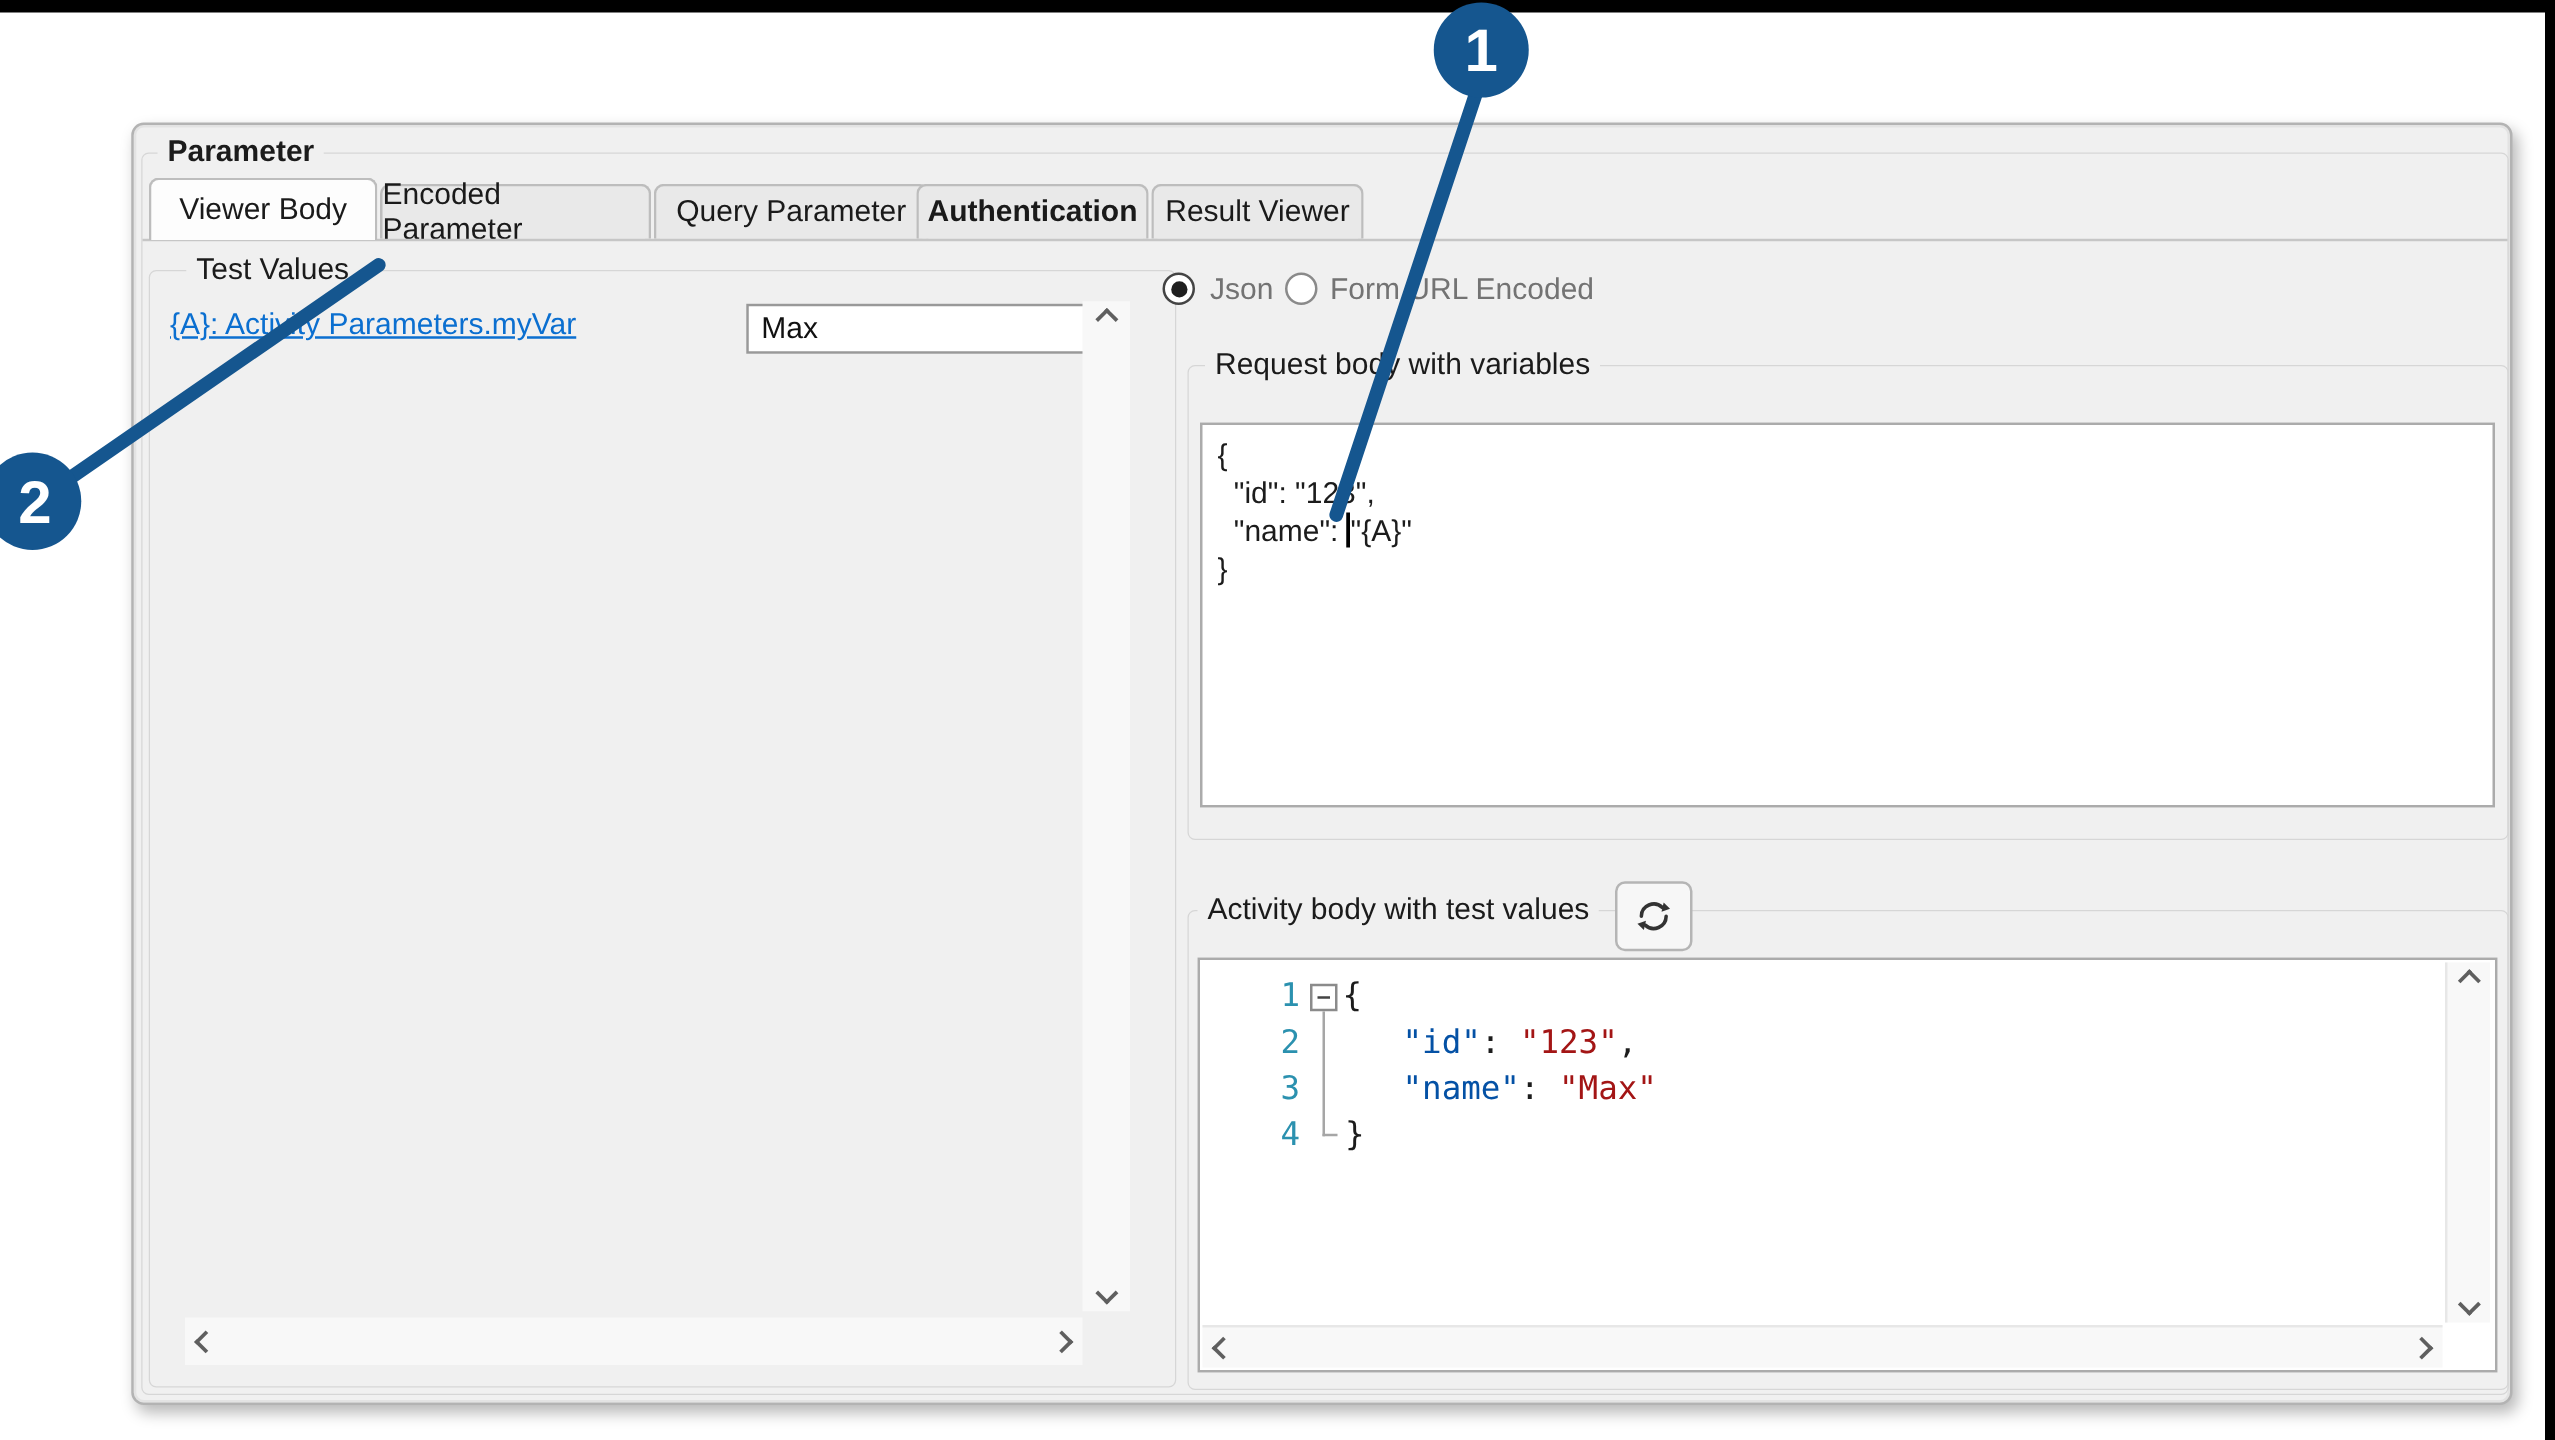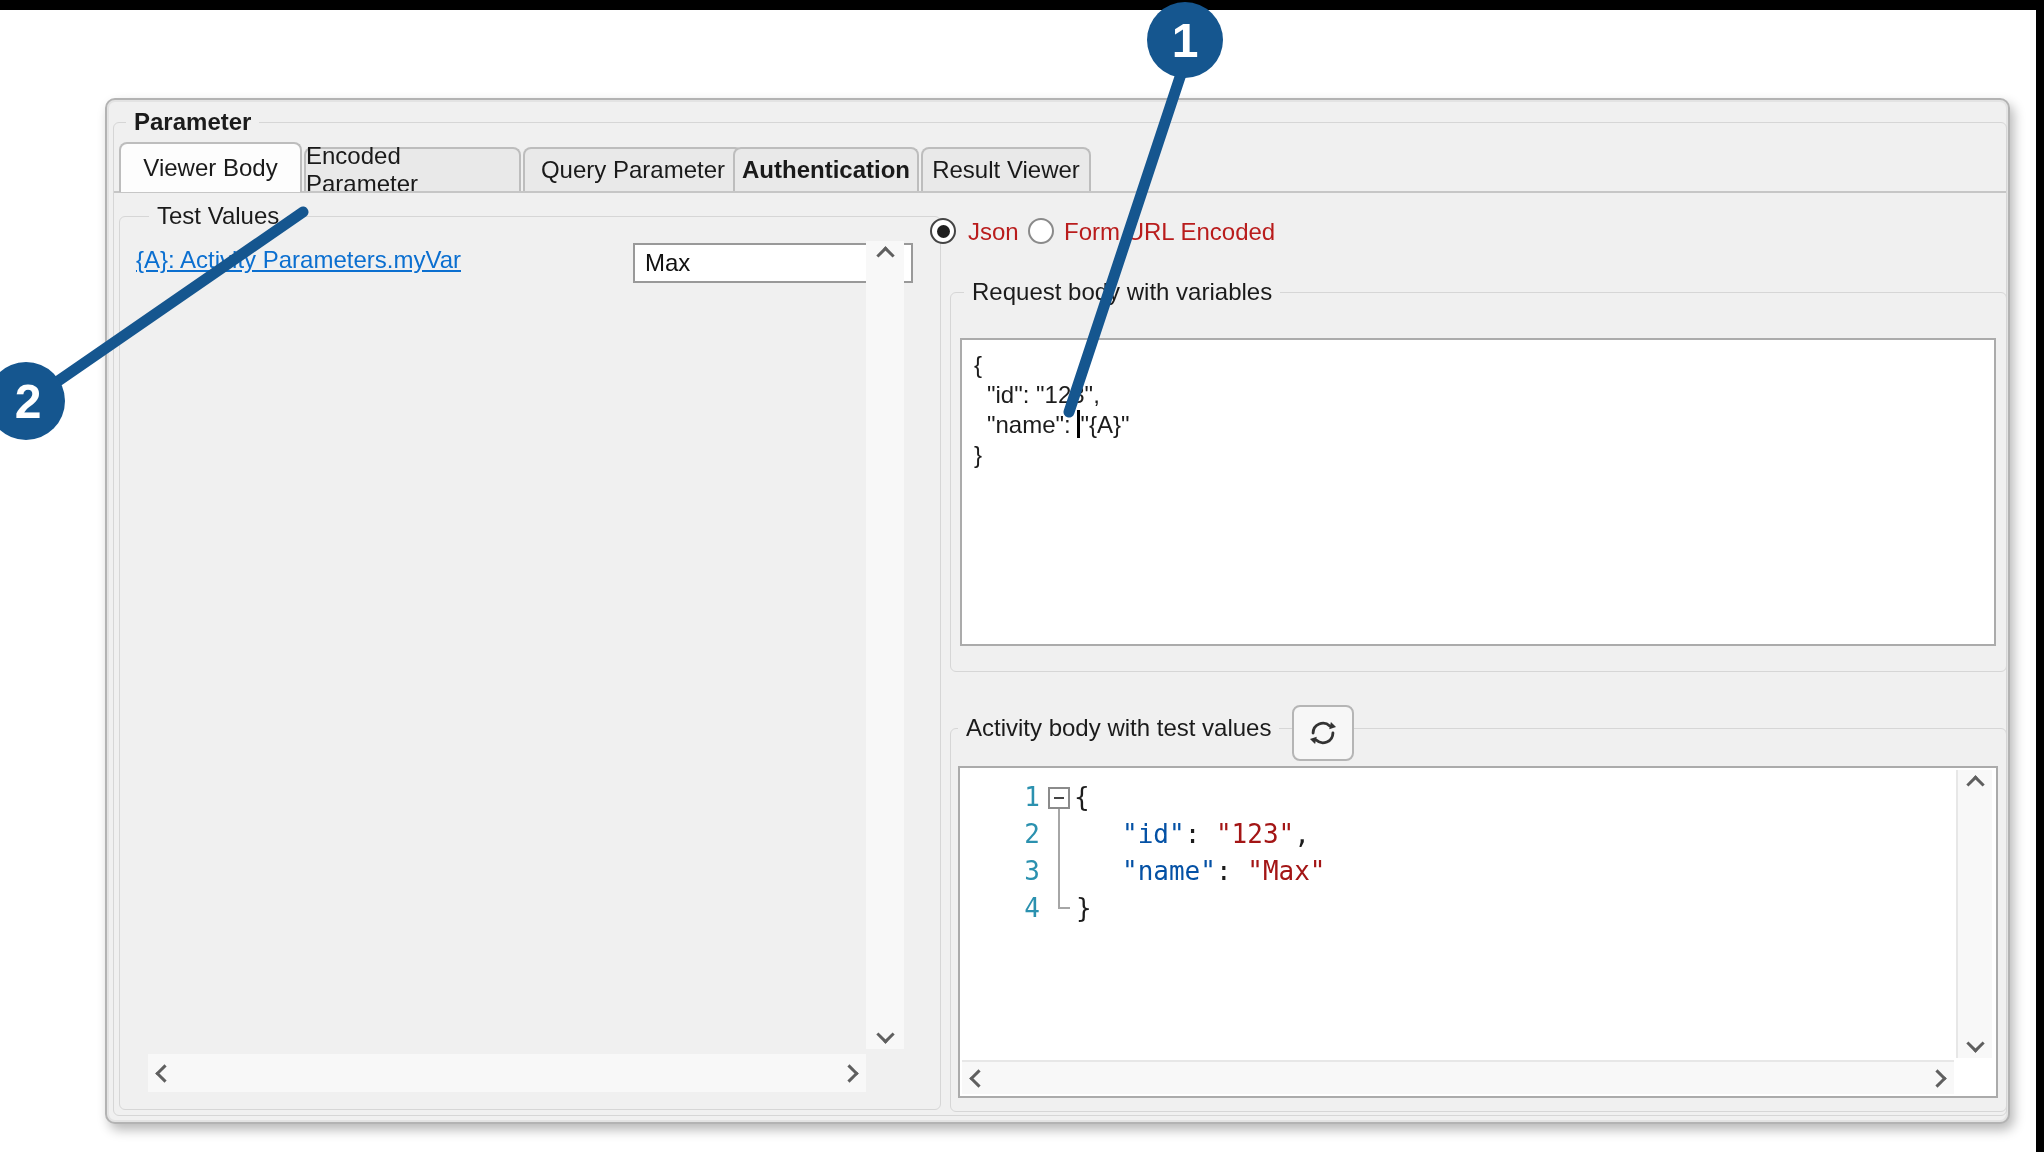--- a/index.html
+++ b/index.html
@@ -34,21 +34,21 @@
 
   .link{font-size:24px;color:var(--link);text-decoration:underline;white-space:nowrap;}
   .textinput{background:#fff;border:2px solid #999;font-size:24px;padding-left:10px;color:#111;
              display:flex;align-items:center;}
 
   
   .radio{width:26px;height:26px;border-radius:50%;background:#fff;border:2px solid #8a8a8a;
          display:flex;align-items:center;justify-content:center;}
   .radio.checked{border-color:#444;}
   .radio .dot{width:13px;height:13px;border-radius:50%;background:#1f1f1f;}
-  .radiolabel{font-size:24px;color:#b91c1c;white-space:nowrap;}
+  .radiolabel{font-size:24px;color:#737373;white-space:nowrap;}
 
   
   .whitebox{background:#fff;border:2px solid #ababab;}
   .varsline{font-size:24px;line-height:30px;white-space:pre;color:#1c1c1c;}
   .caret{display:inline-block;width:3px;height:28px;background:#000;vertical-align:-5px;}
 
   
   .codeline{position:absolute;font-family:"DejaVu Sans Mono","Liberation Mono",monospace;
             font-size:26px;line-height:34px;white-space:pre;}
   .lineno{color:var(--lineno);} .jkey{color:var(--jkey);} .jstr{color:var(--jstr);} .jpunc{color:#1c1c1c;}
@@ -99,21 +99,21 @@
   </div>
 <div class="tab" style="left:921px;top:147px;width:170px;height:44px;">
     <span>Result Viewer</span>
   </div>
 
 <div class="abs groupbox" style="left:119px;top:216px;width:822px;height:894px;"></div>
 <div class="grouplabel" style="left:131px;top:202px;margin-left:18px;">Test Values</div>
 
 <a class="abs link" style="left:136px;top:246px;" href="#">{A}: Activity Parameters.myVar</a>
 
-<div class="abs textinput" style="left:597px;top:243px;width:280px;height:40px;margin-left:36px;">
+<div class="abs textinput" style="left:597px;top:243px;width:280px;height:40px;">
   <span>Max</span>
 </div>
 
 <div class="abs sbtrack v" style="left:866px;top:241px;width:38px;height:808px;">
   <span class="chev up"></span>
   <span class="chev down"></span>
 </div>
 <div class="abs sbtrack h" style="left:148px;top:1054px;width:718px;height:38px;">
   <span class="chev left"></span>
   <span class="chev right"></span>

